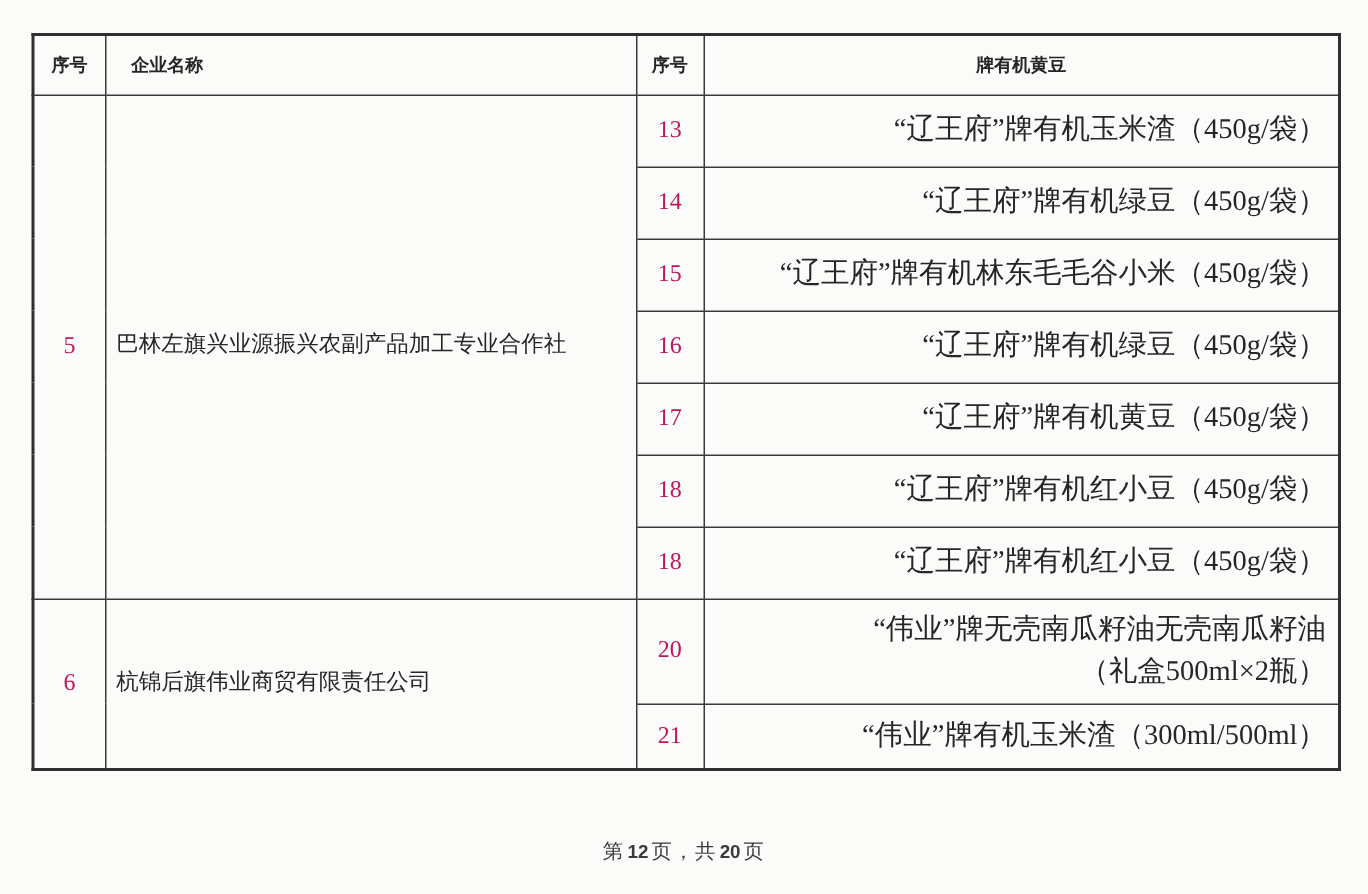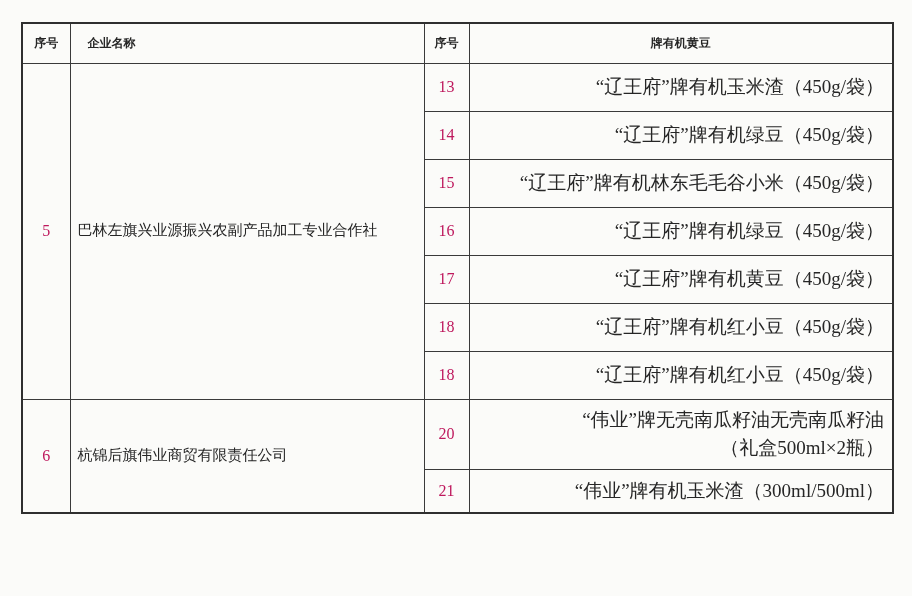--- a/index.html
+++ b/index.html
@@ -135,14 +135,15 @@
         <td class="product-cell">“伟业”牌无壳南瓜籽油无壳南瓜籽油
 （礼盒500ml×2瓶）</td>
       </tr>
       <tr class="r-short">
         <td class="seq-cell">21</td>
         <td class="product-cell">“伟业”牌有机玉米渣（300ml/500ml）</td>
       </tr>
     </tbody>
   </table>
 
+  <div class="footer"><span>第</span><span class="pagenum">12</span><span>页，共</span><span class="pagenum">20</span><span>页</span></div>
 
 </div>
 
 </body></html>

